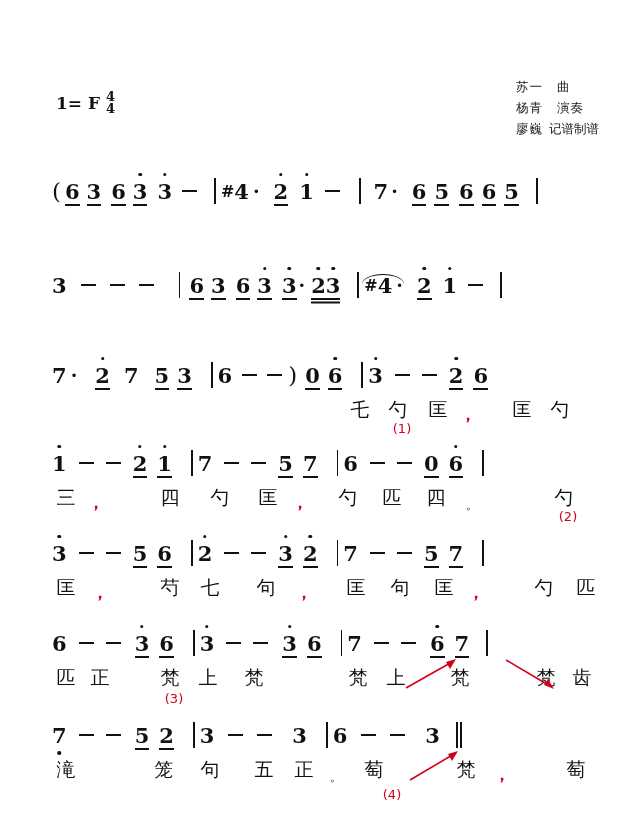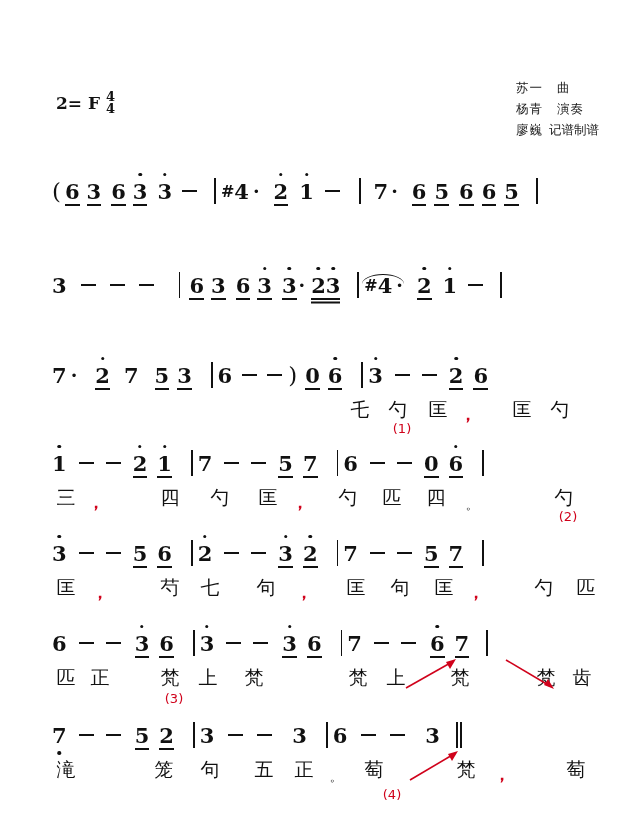--- a/index.html
+++ b/index.html
@@ -67,21 +67,21 @@
     margin-left: 3px;
     margin-top: -1px;
   }
   .credits {
     position: absolute;
     top: 78px;
     right: 42px;
     font-size: 12.5px;
     line-height: 21px;
     text-align: left;
-    font-family: Liberation Sans, sans-serif;
+    font-family: Liberation Mono, monospace;
     color: #1a1a1a;
   }
   .credits div span.nm { letter-spacing: 1px; }
   .credits div span.role { margin-left: 14px; letter-spacing: 1px; }
   .credits div span.role2 { margin-left: 6px; letter-spacing: 0px; }
 
   
   .system {
     position: absolute;
     left: 0;
@@ -193,21 +193,21 @@
     font-family: "DejaVu Sans", sans-serif;
   }
 </style>
 </head>
 <body>
 
 <div class="sheet">
 
 
   <div class="keysig">
-    <span>2= F</span>
+    <span>1= F</span>
     <span class="meter">
       <span>4</span>
       <span>4</span>
     </span>
   </div>
 
   <div class="credits">
     <div>
       <span class="nm">苏一</span><span class="role">曲</span>
     </div>

